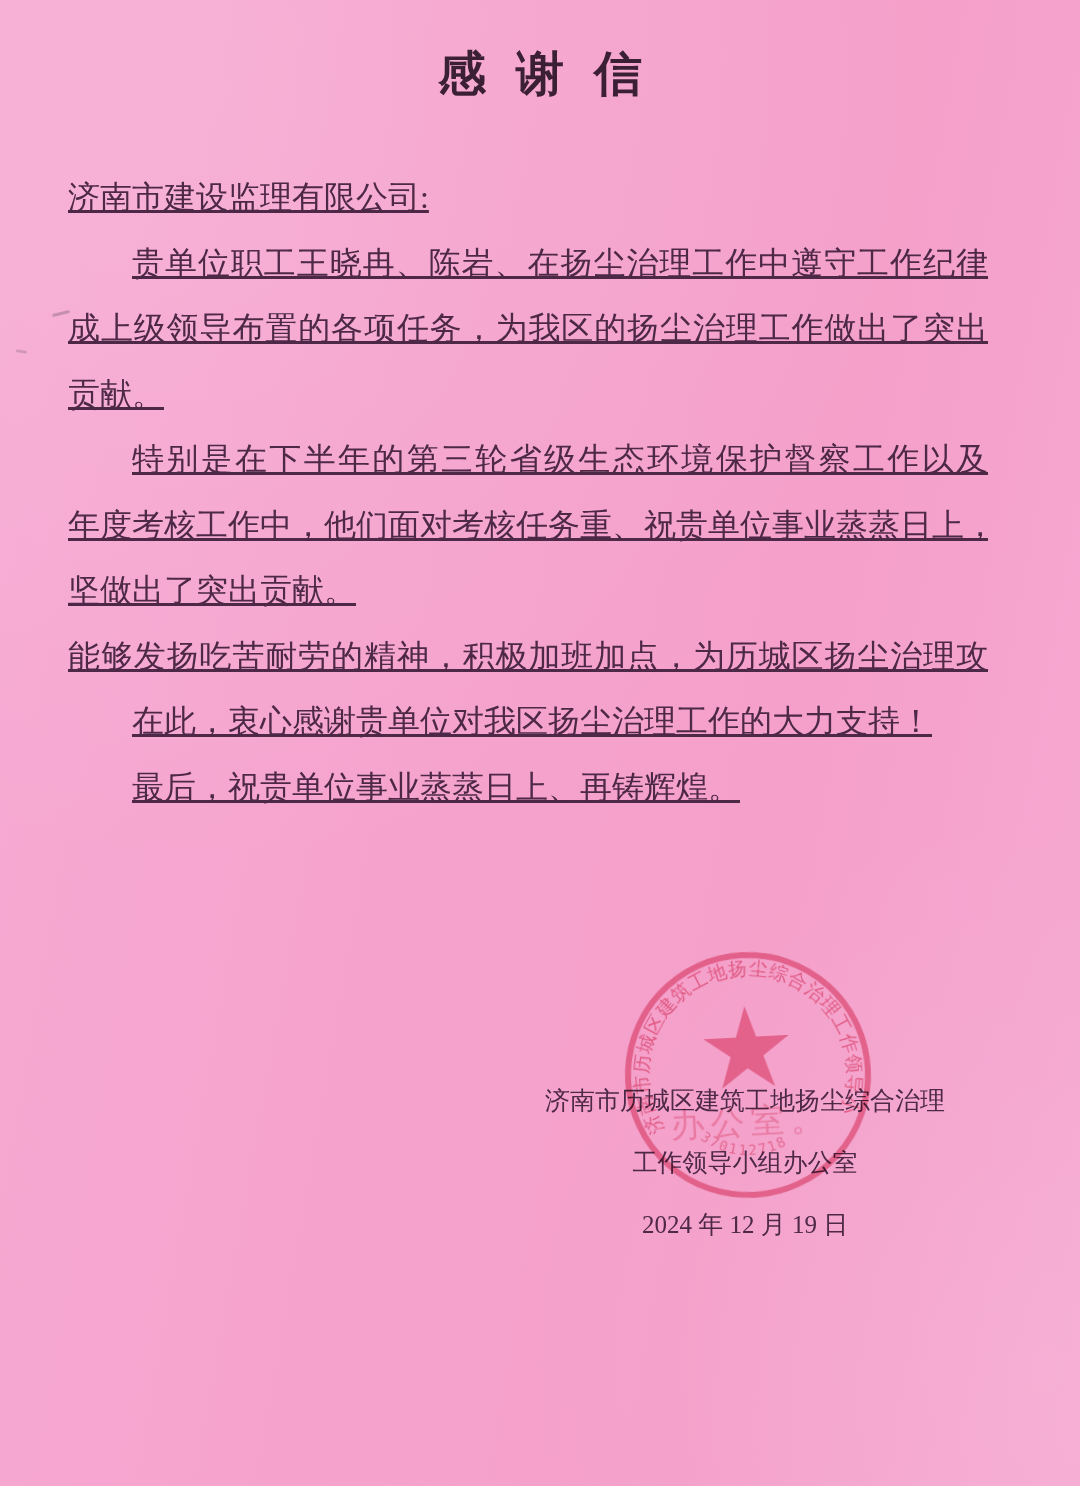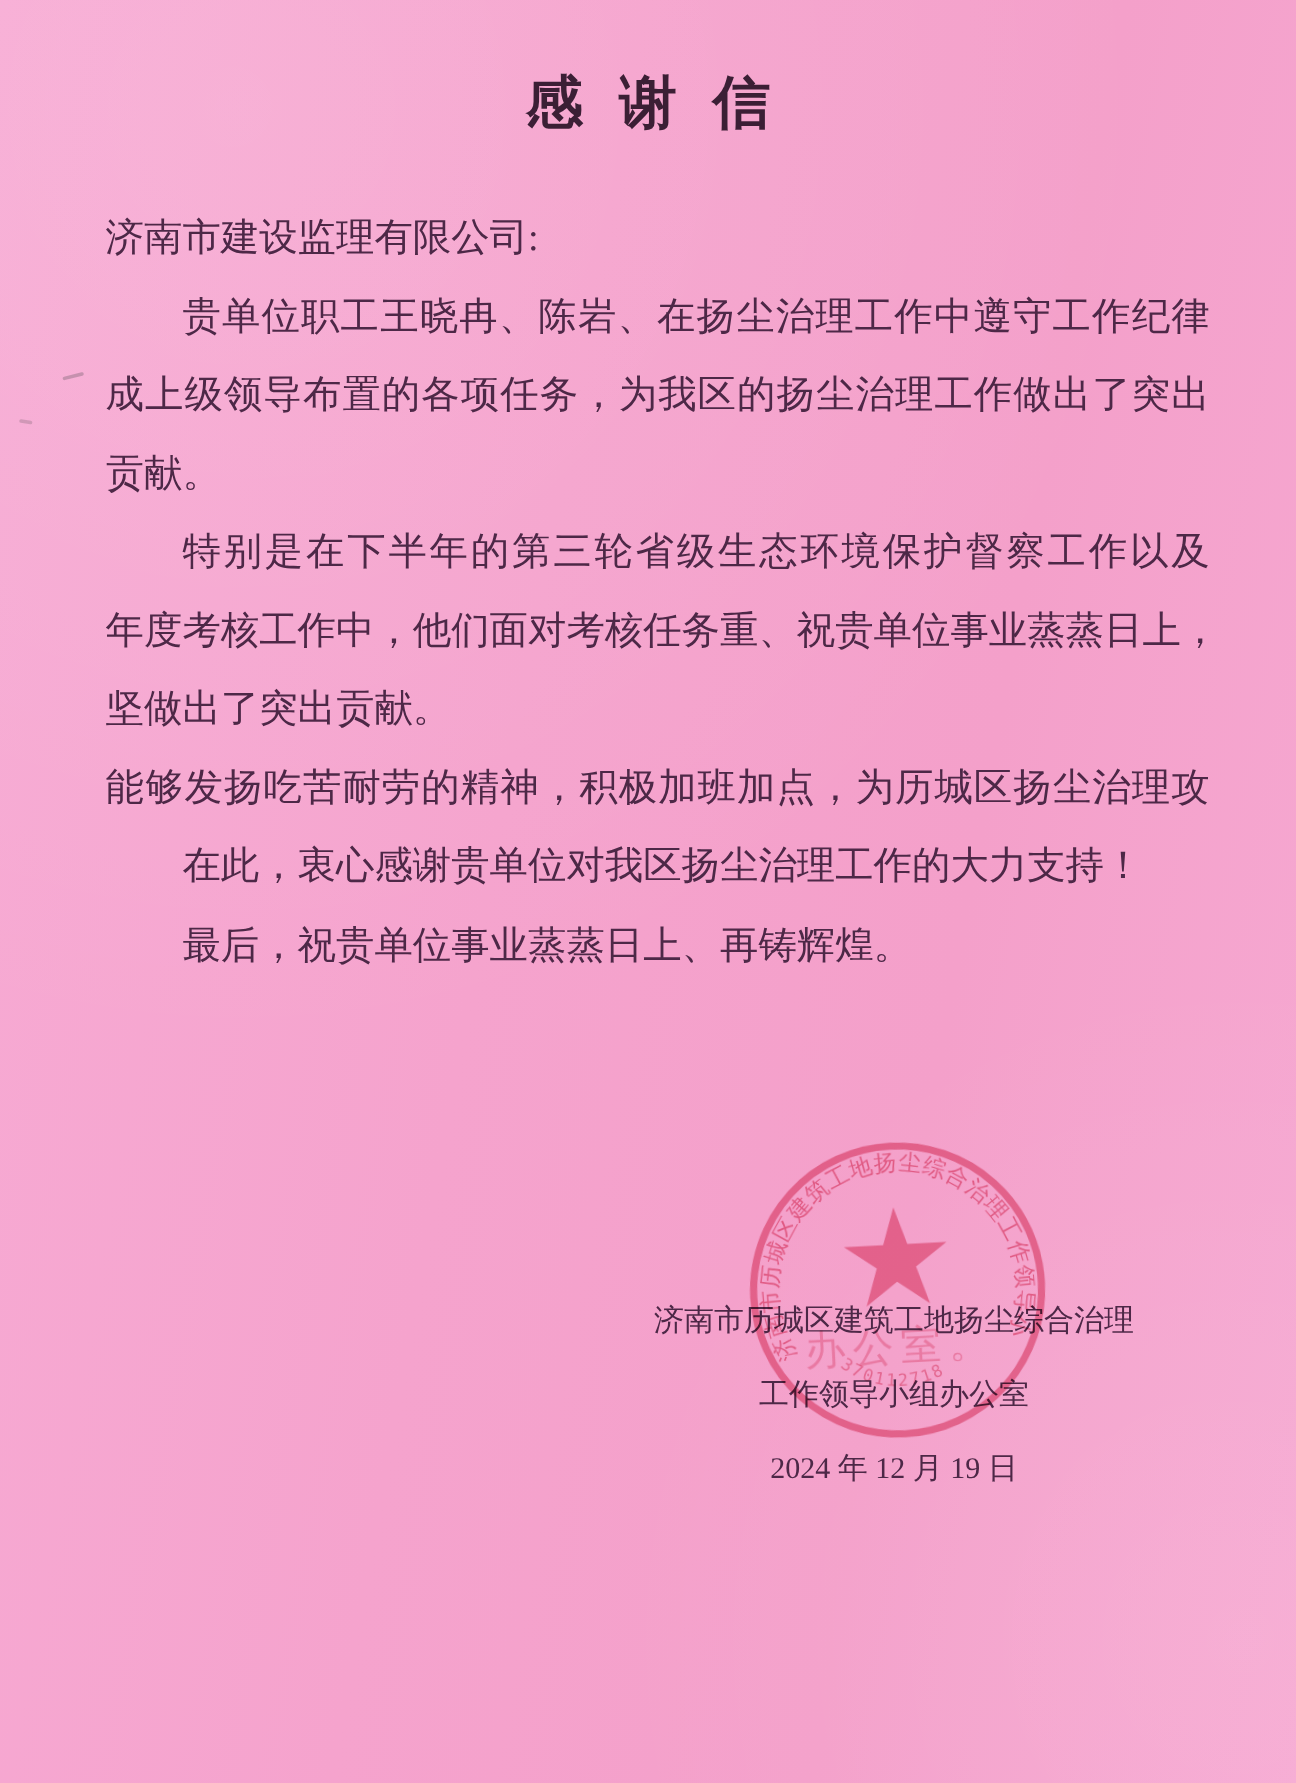--- a/index.html
+++ b/index.html
@@ -27,27 +27,27 @@
 
   .title {
     position: absolute;
     top: 42px; left: 0; right: 0;
     text-align: center;
     font-size: 48px;
     font-weight: 700;
     letter-spacing: 30px;
     text-indent: 30px;
     color: var(--title-ink);
-    margin-top: 12px;
   }
 
   .body-block {
     position: absolute;
-    top: 165px; left: 88px;
+    top: 165px; left: 68px;
     width: 920px;
+    text-decoration: underline;
   }
   .line {
     height: 65.5px;
     line-height: 65.5px;
     font-size: 32px;
     overflow: hidden;
     text-align: justify;
     text-align-last: justify;
     text-justify: inter-character;
     white-space: nowrap;

